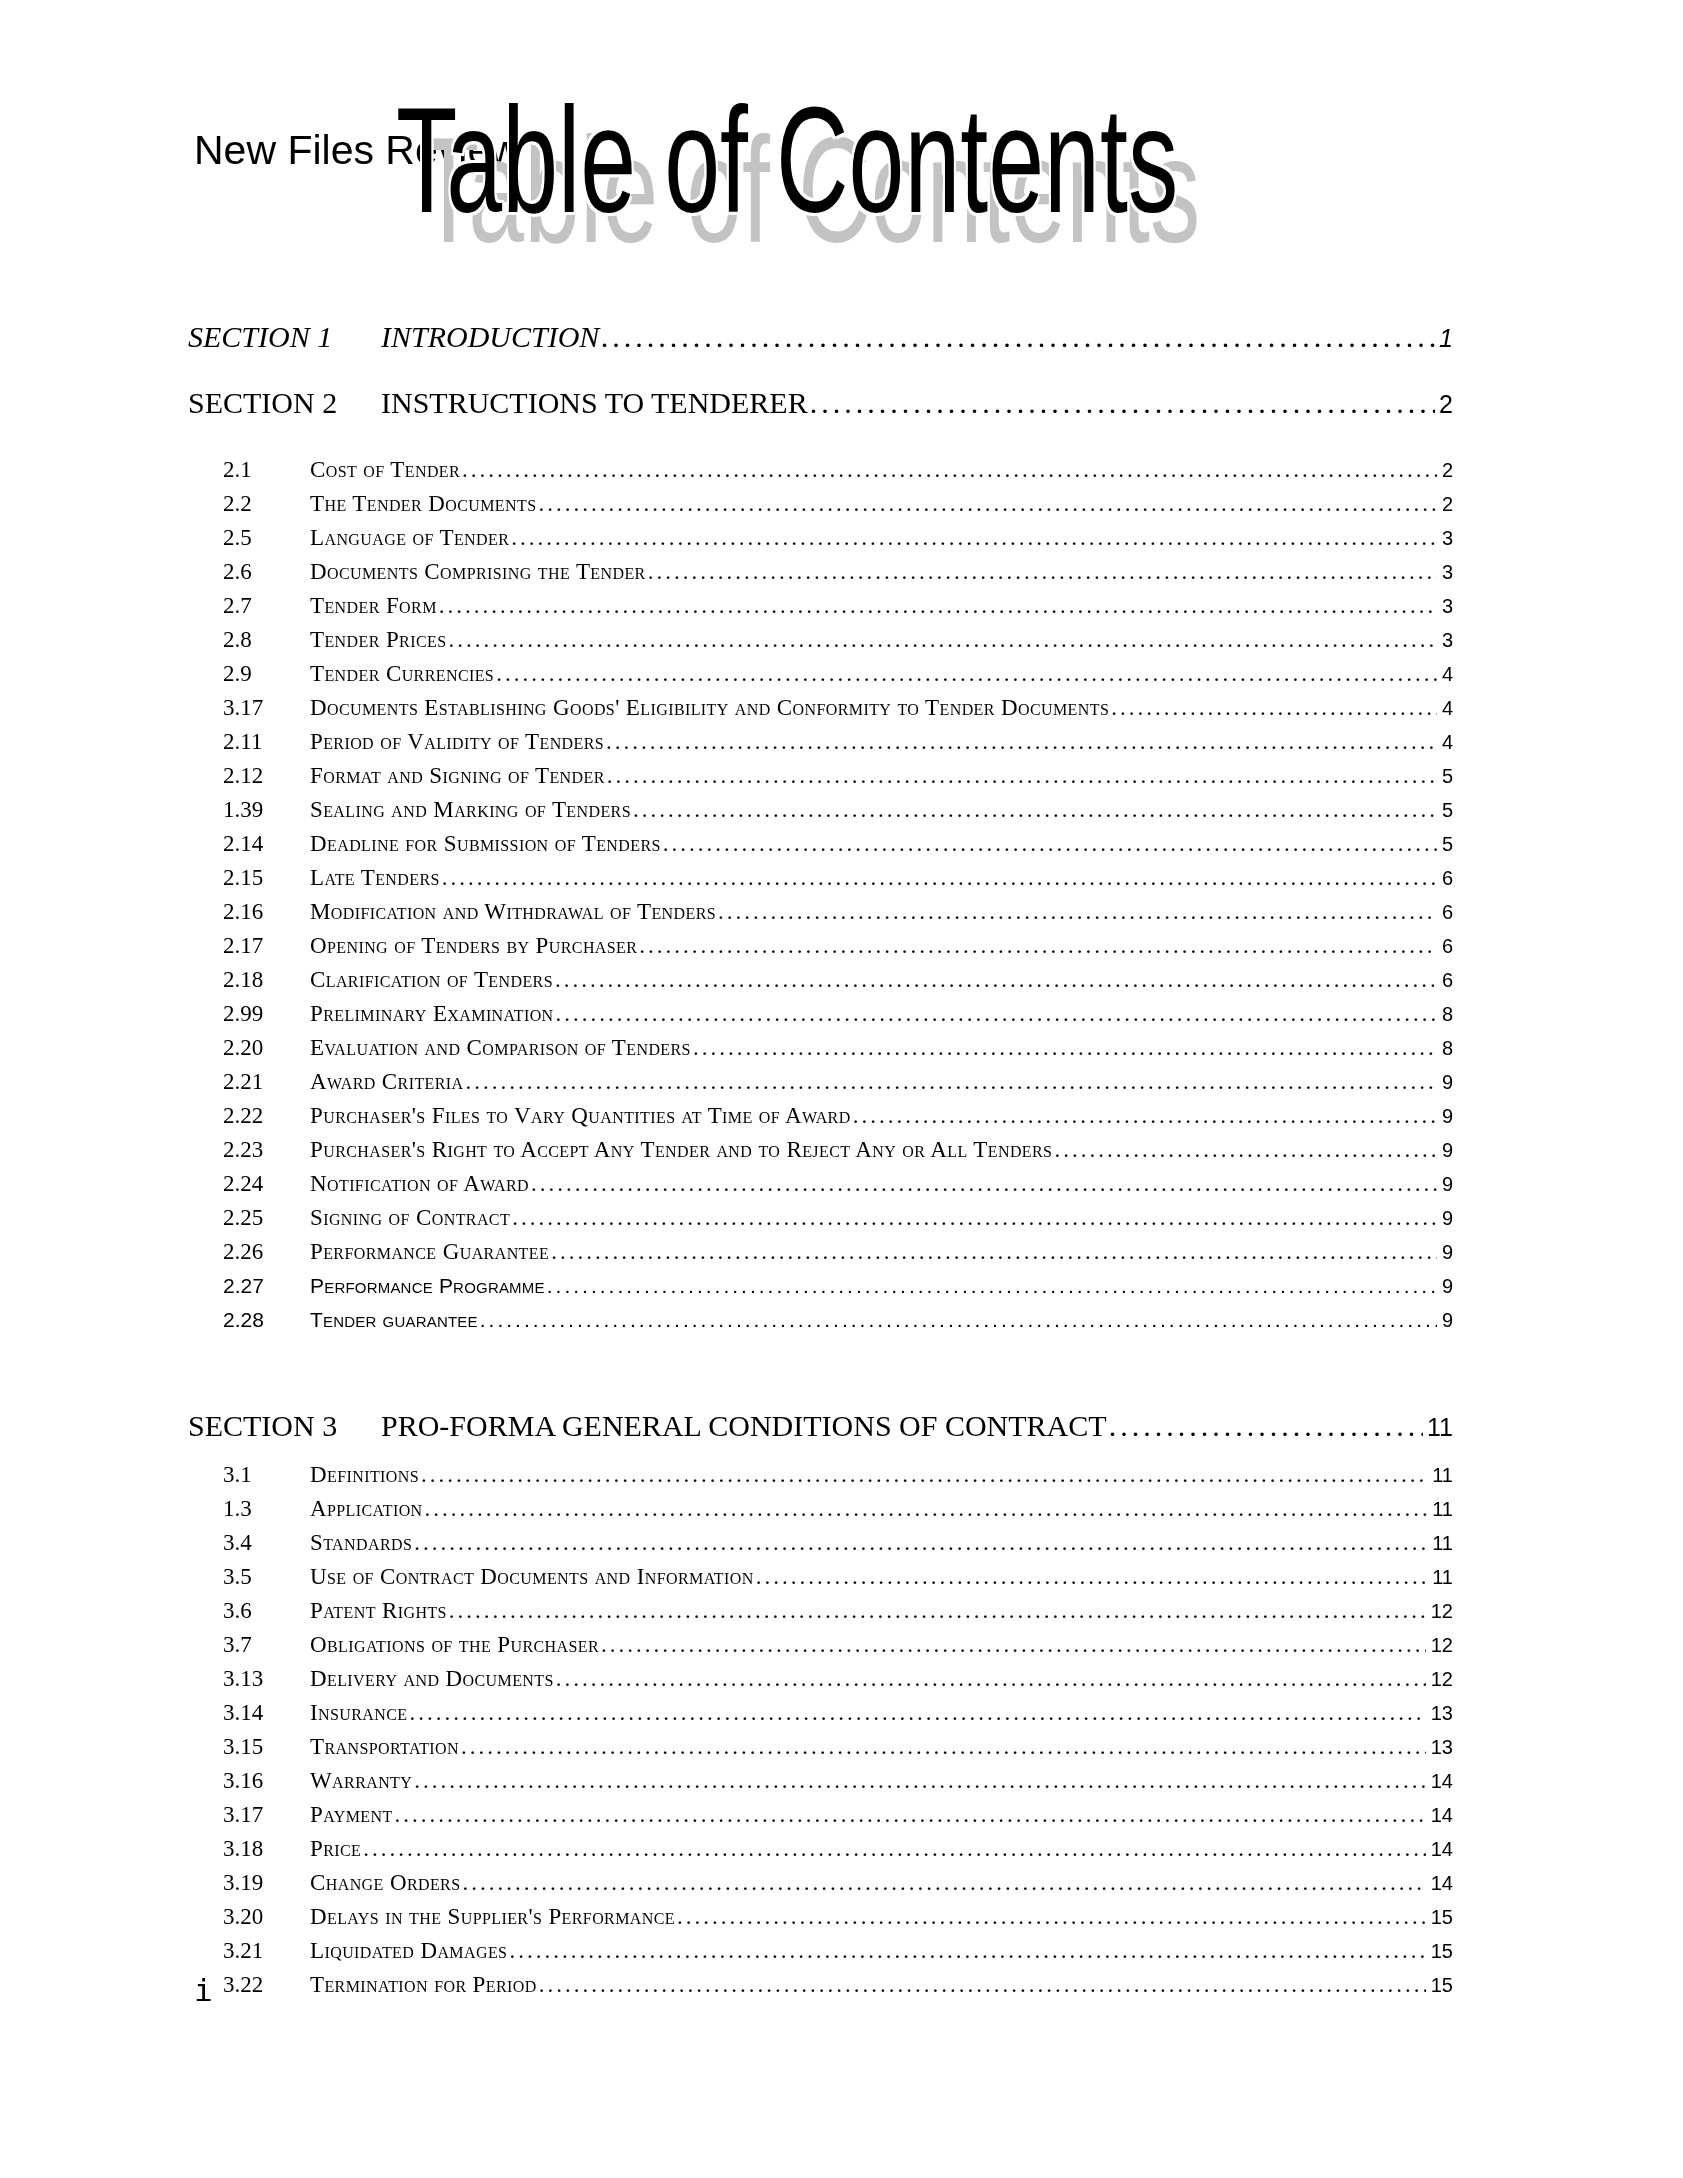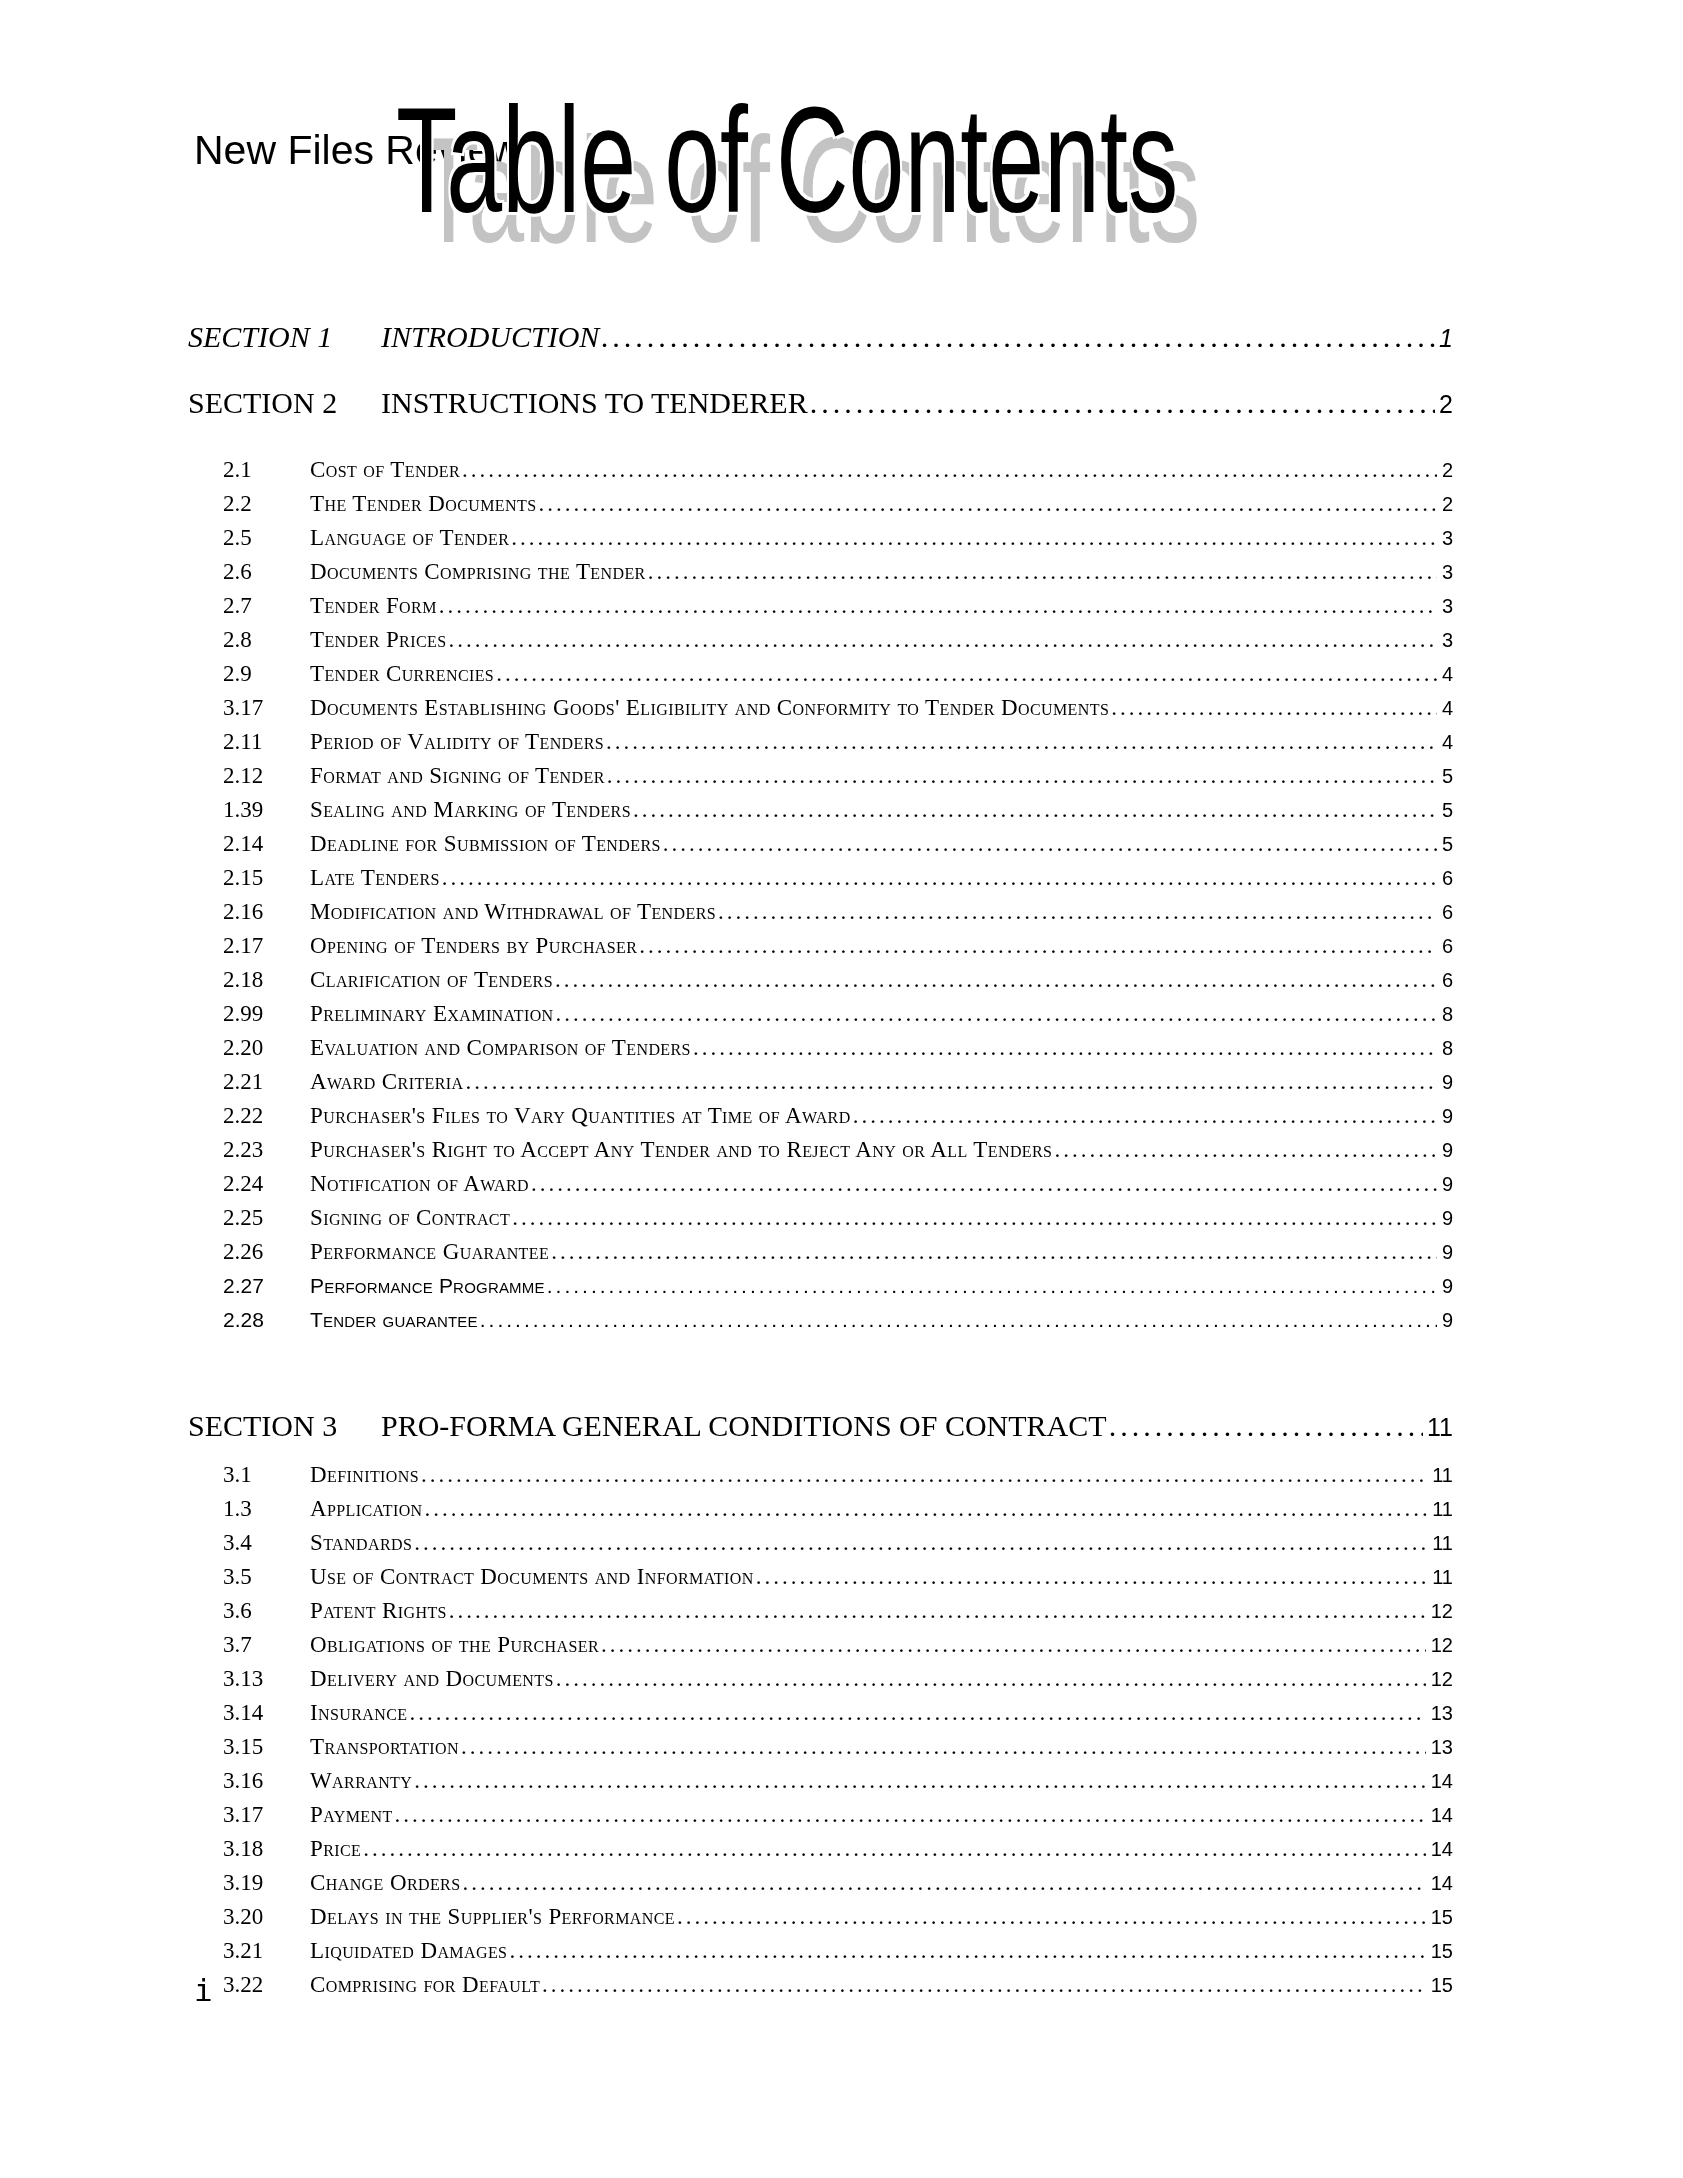--- a/index.html
+++ b/index.html
@@ -332,21 +332,21 @@
     <span class="page-num">15</span>
   </div>
           <div class="entry-row">
     <span class="num">3.21</span>
     <span class="title">Liquidated Damages</span>
     <span class="leader"></span>
     <span class="page-num">15</span>
   </div>
           <div class="entry-row">
     <span class="num">3.22</span>
-    <span class="title">Comprising for Default</span>
+    <span class="title">Termination for Period</span>
     <span class="leader"></span>
     <span class="page-num">15</span>
   </div>
         </div>
       </div>
     </div>
 
   <div class="doc-footer">i</div>
 </div>
 

